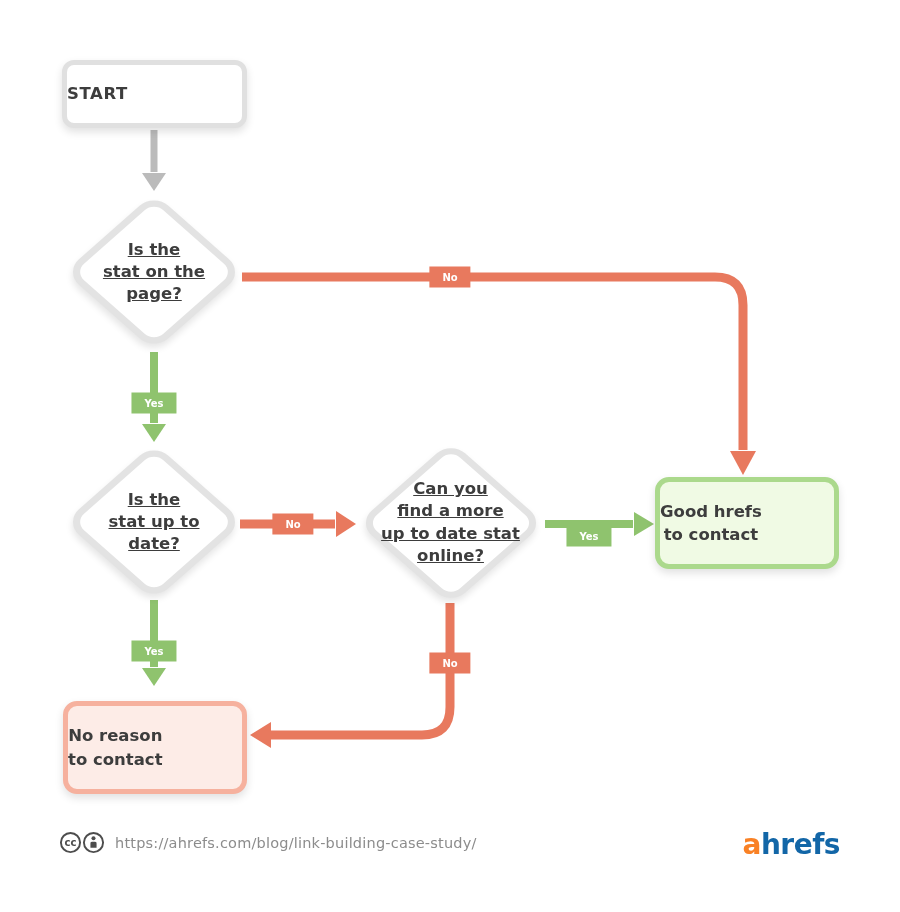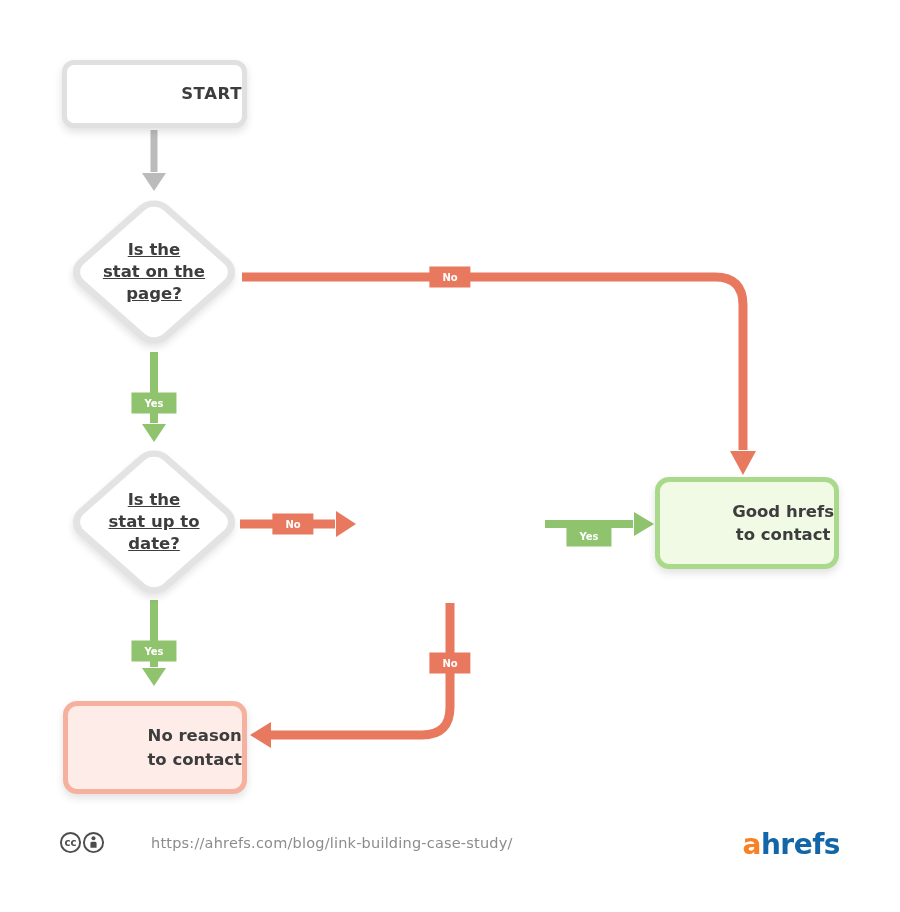--- a/index.html
+++ b/index.html
@@ -13,21 +13,21 @@
   #connectors{position:absolute;left:0;top:0;}
   .c-red{stroke:var(--red);stroke-width:9;fill:none;}
   .c-green{stroke:var(--green);stroke-width:8;fill:none;}
   .c-gray{stroke:var(--grayArrow);stroke-width:7;fill:none;}
   .f-red{fill:var(--red);}
   .f-green{fill:var(--green);}
   .f-gray{fill:var(--grayArrow);}
 
   .node{
     position:absolute;
-    display:flex;align-items:center;justify-content:flex-end;
+    display:flex;align-items:center;justify-content:flex-start;
     text-align:center;
     border-radius:14px;
     box-sizing:border-box;
     font-weight:bold;
     color:var(--text);
     box-shadow:0 4px 9px rgba(0,0,0,0.12);
   }
   .node .node-label{white-space:pre-line;line-height:1.4;font-size:16.5px;}
   .node.start{
     background:#fff;
@@ -78,21 +78,20 @@
     position:absolute;left:0;right:0;top:826px;height:40px;
   }
   .license-icons{
     position:absolute;left:59px;top:5px;
     display:flex;align-items:center;
   }
   .footer-url{
     position:absolute;left:115px;top:9px;
     font-size:14.5px;color:var(--urlText);
     letter-spacing:0.2px;
-    margin-left:36px;
   }
   .logo{
     position:absolute;right:60px;top:2px;
     font-size:28px;font-weight:bold;letter-spacing:-0.5px;
   }
   .logo-a{color:var(--logoOrange);}
   .logo-rest{color:var(--logoBlue);}
 </style>
 </head>
 <body>
@@ -134,20 +133,27 @@
 page?</div>
   </div>
 
   <div class="decision" style="left:64px;top:442px;width:180px;height:160px;">
     <div class="diamond-shape" style="width:124px;height:124px;transform:translate(-50%,-50%) scale(1.02,0.9) rotate(45deg);"></div>
     <div class="decision-label">Is the
 stat up to
 date?</div>
   </div>
 
+  <div class="decision" style="left:357px;top:440px;width:187px;height:165px;">
+    <div class="diamond-shape" style="width:132px;height:132px;transform:translate(-50%,-50%) scale(1,0.88) rotate(45deg);"></div>
+    <div class="decision-label">Can you
+find a more
+up to date stat
+online?</div>
+  </div>
 
   <div class="node good" style="left:655px;top:477px;width:184px;height:92px;">
     <span class="node-label">Good hrefs
 to contact</span>
   </div>
 
   <div class="node bad" style="left:63px;top:687px;width:184px;height:93px;">
     <span class="node-label">No reason
 to contact</span>
   </div>

